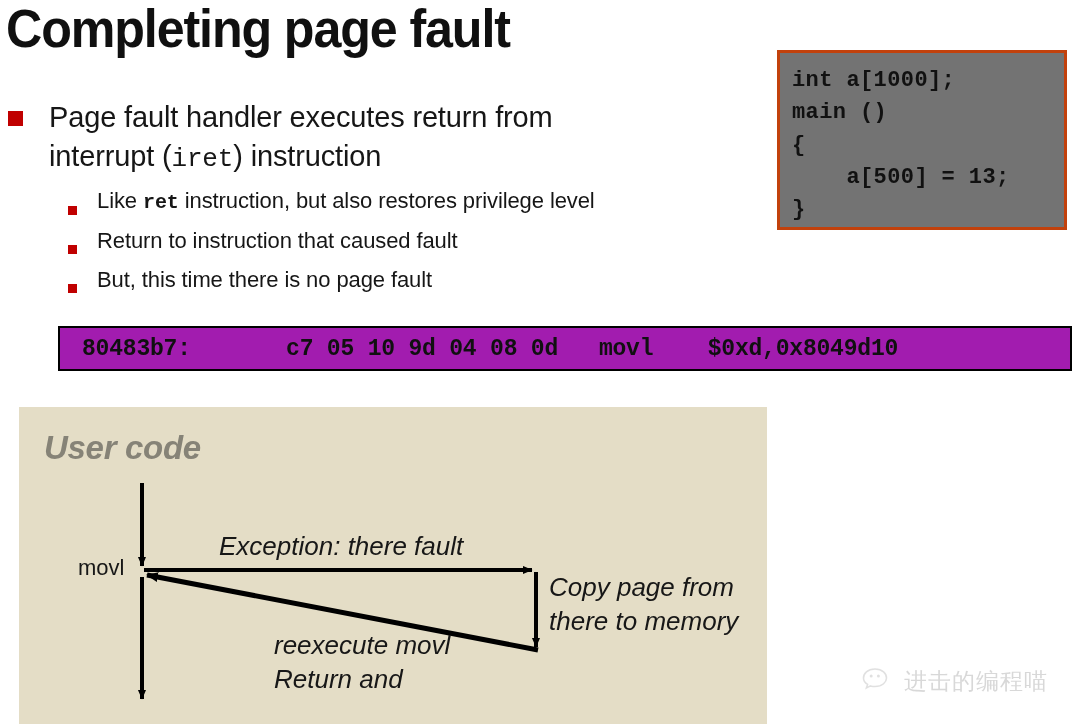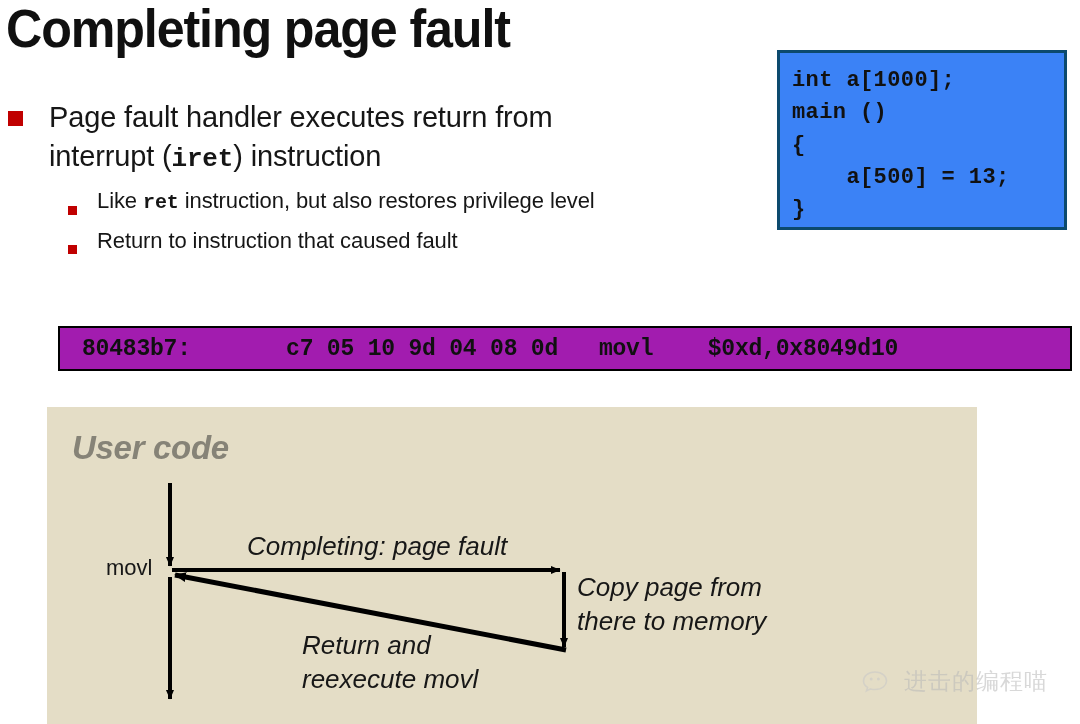--- a/index.html
+++ b/index.html
@@ -55,21 +55,21 @@
   }
   .bullet-l1-text {
     font-size: 29px;
     color: #161616;
     line-height: 1.33;
     letter-spacing: -0.15px;
     max-width: 600px;
   }
   .mono-inline {
     font-family: "Liberation Mono", "DejaVu Sans Mono", monospace;
-    font-weight: bold;
+    font-weight: normal;
     font-size: 26px;
     text-align: right;
   }
 
   .sublist {
     position: absolute;
     left: 68px;
     top: 188px;
     width: 700px;
   }
@@ -98,22 +98,22 @@
     font-size: 20px;
   }
 
   
   .codebox {
     position: absolute;
     left: 777px;
     top: 50px;
     width: 290px;
     height: 180px;
-    background: #3b82f6;
-    border: 3px solid #0c4a6e;
+    background: #737373;
+    border: 3px solid #c2410c;
     box-sizing: border-box;
     padding: 12px 0 0 12px;
   }
   .codebox pre {
     margin: 0;
     font-family: "Liberation Mono", "DejaVu Sans Mono", monospace;
     font-weight: bold;
     font-size: 22px;
     line-height: 1.47;
     color: #111111;
@@ -140,23 +140,23 @@
     font-size: 23px;
     color: #101010;
     white-space: pre;
     padding-left: 22px;
     letter-spacing: -0.2px;
   }
 
   
   .diagram {
     position: absolute;
-    left: 47px;
+    left: 19px;
     top: 407px;
-    width: 930px;
+    width: 748px;
     height: 317px;
     background: #e4ddc6;
     overflow: hidden;
   }
   .diag-svg {
     position: absolute;
     left: 0;
     top: 0;
     width: 793px;
     height: 317px;
@@ -194,21 +194,21 @@
     color: #171717;
     white-space: nowrap;
   }
 
   
   .watermark {
     position: absolute;
     left: 862px;
     top: 666px;
     display: flex;
-    align-items: flex-end;
+    align-items: flex-start;
     opacity: 0.55;
   }
   .wm-icon {
     width: 34px;
     height: 28px;
     margin-right: 8px;
     flex: 0 0 auto;
   }
   .wm-text {
     font-size: 23px;
@@ -234,20 +234,24 @@
     <div class="bullet-l2">
       <div class="marker2"></div>
       <div class="bullet-l2-text"><span>Like </span><span class="mono-inline-sm">ret</span><span> instruction, but also restores privilege level</span></div>
     </div>
 
     <div class="bullet-l2">
       <div class="marker2"></div>
       <div class="bullet-l2-text">Return to instruction that caused fault</div>
     </div>
 
+    <div class="bullet-l2">
+      <div class="marker2"></div>
+      <div class="bullet-l2-text">But, this time there is no page fault</div>
+    </div>
 
   </div>
 
   <div class="codebox">
     <pre>int a[1000];
 main ()
 {
     a[500] = 13;
 }</pre>
   </div>
@@ -276,30 +280,30 @@
 
       <line x1="519" y1="243" x2="128" y2="168" stroke="#000000" stroke-width="5" marker-end="url(#ahl)"></line>
 
       <line x1="123" y1="170" x2="123" y2="292" stroke="#000000" stroke-width="4" marker-end="url(#ah)"></line>
     </svg>
 
     <div class="lane-label lane-user">User code</div>
 
     <div class="t-movl">movl</div>
 
-    <div class="diag-text t-exception">Completing: page fault</div>
+    <div class="diag-text t-exception">Exception: there fault</div>
 
     <div class="diag-text t-copy">
       <div>Copy page from</div>
       <div>there to memory</div>
     </div>
 
     <div class="diag-text t-return">
+      <div>reexecute movl</div>
       <div>Return and</div>
-      <div>reexecute movl</div>
     </div>
 
   </div>
 
   <div class="watermark">
     <svg class="wm-icon" viewBox="0 0 34 28">
       <path d="M13 3 C5.5 3 1.5 7.5 1.5 12 C1.5 14.6 3.1 16.9 5.6 18.4 L4.4 22 L8.6 19.9
                C10 20.3 11.5 20.5 13 20.5 C20.5 20.5 24.5 16 24.5 12 C24.5 7.5 20.5 3 13 3 Z" fill="none" stroke="#c8c8c8" stroke-width="1.6"></path>
       <circle cx="9.2" cy="10" r="1.5" fill="#c8c8c8"></circle>
       <circle cx="16.4" cy="10" r="1.5" fill="#c8c8c8"></circle>

